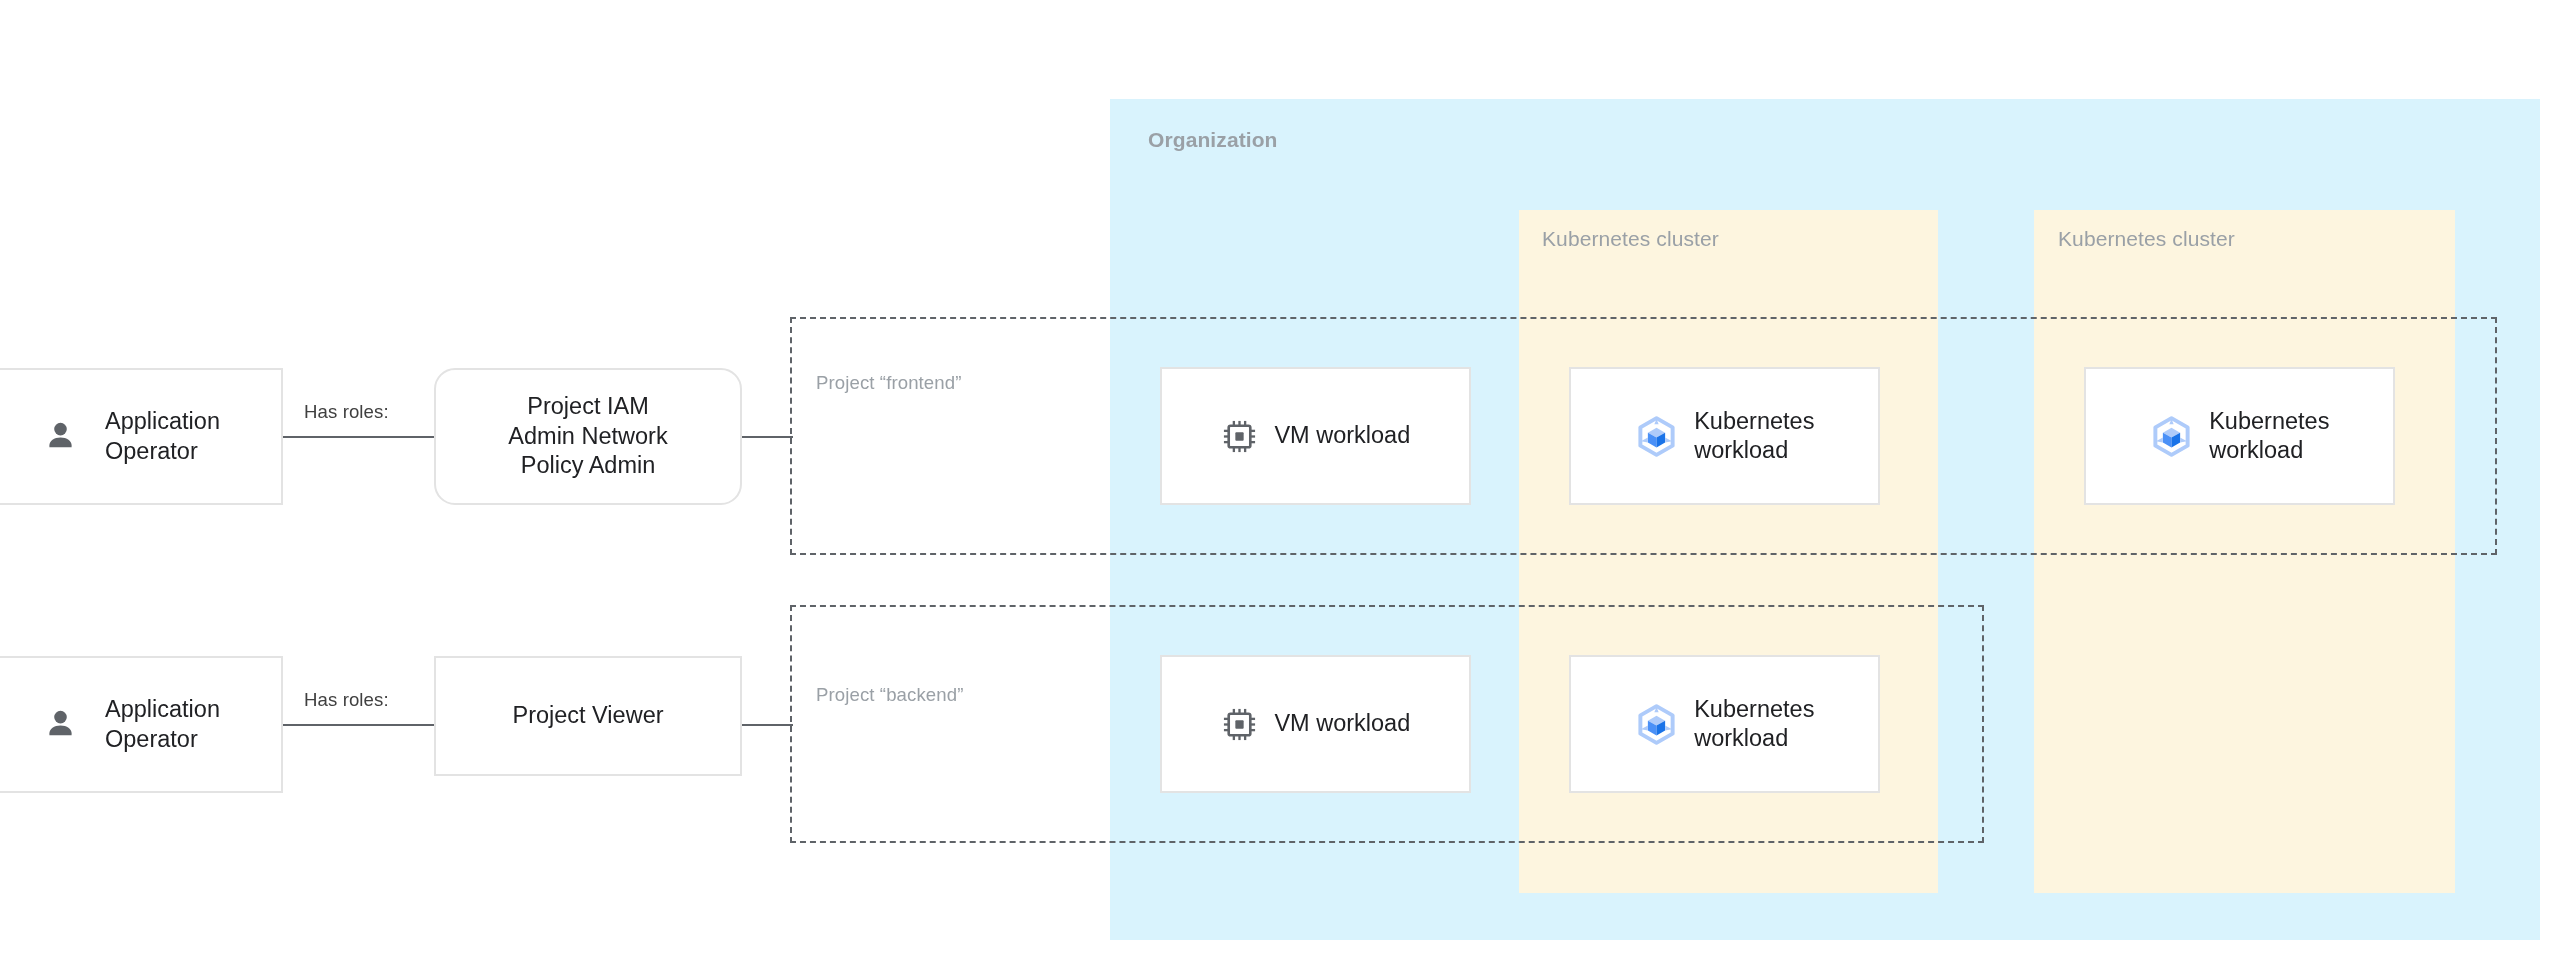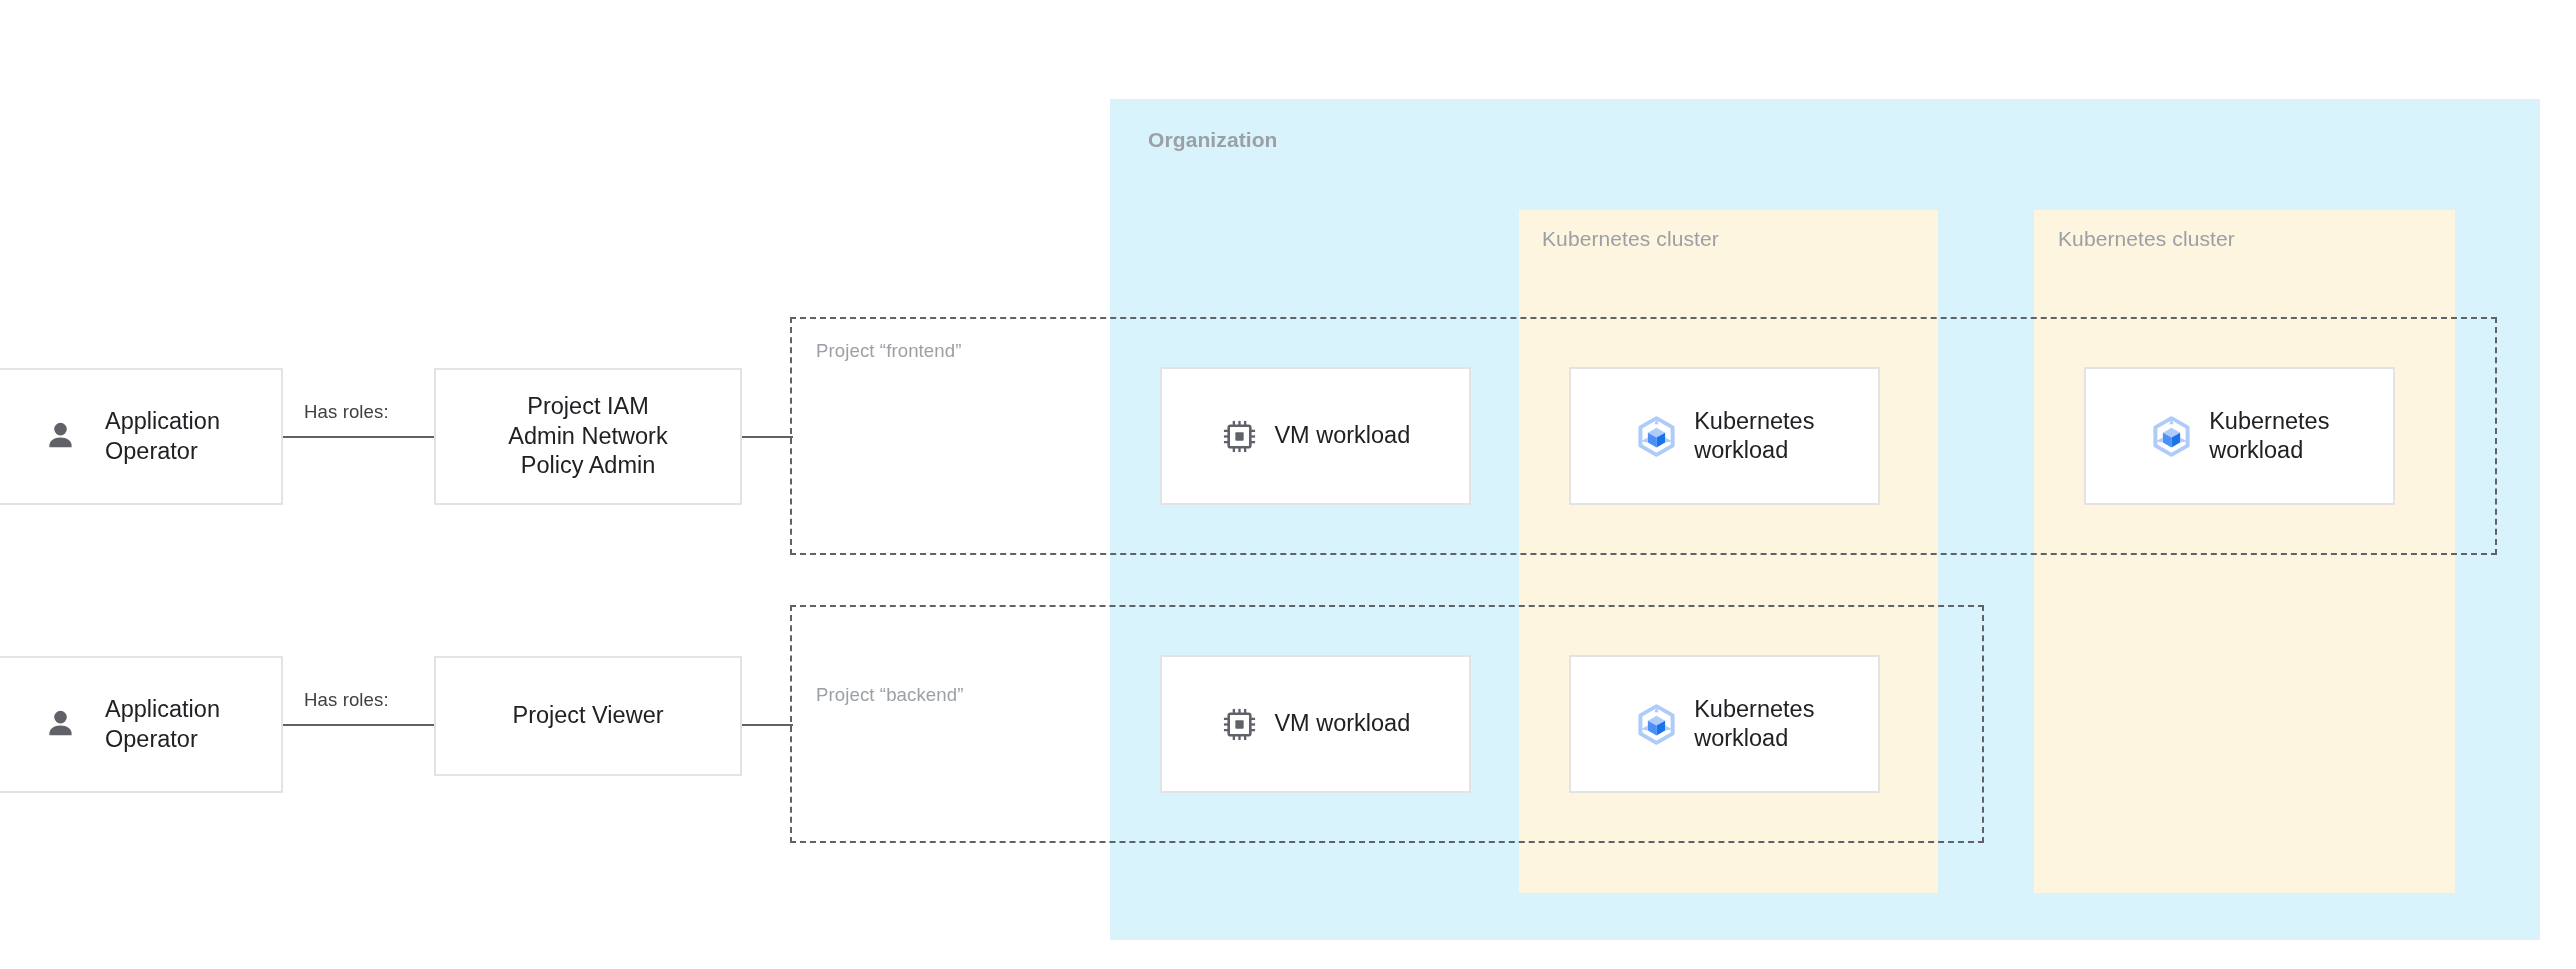--- a/index.html
+++ b/index.html
@@ -43,42 +43,42 @@
     position: absolute;
     border: 2.1px dashed #5F6368;
     background: transparent;
   }
   .project-frontend { left: 790px; top: 317px; width: 1707px; height: 238px; }
   .project-backend  { left: 790px; top: 605px; width: 1194px; height: 238px; }
   .project-label {
     position: absolute;
     font-size: 18.6px; color: #9AA0A6; letter-spacing: 0.1px;
   }
-  .project-label-frontend { left: 816px; top: 340px; }
+  .project-label-frontend { left: 816px; top: 372px; }
   .project-label-backend  { left: 816px; top: 684px; }
 
   
   .node-box {
     position: absolute;
     background: #ffffff;
     border: 2.1px solid #E3E3E3;
     display: flex;
     align-items: center;
     justify-content: center;
   }
 
   .actor-box { left: -28px; top: 368px; width: 311px; height: 137px; }
   .actor-box-2 { left: -28px; top: 656px; width: 311px; height: 137px; }
   .actor-inner { display: flex; align-items: center; gap: 26px; padding-left: 7px; }
   .actor-label {
     font-size: 23.5px; color: #202124; line-height: 1.25;
     white-space: pre-line;
   }
 
-  .role-box { left: 434px; top: 368px; width: 308px; height: 137px; }
+  .role-box { left: 434px; top: 368px; width: 308px; height: 137px; border-radius: 21px; }
   .role-box-2 { left: 434px; top: 656px; width: 308px; height: 120px; }
   .role-label {
     font-size: 23.5px; color: #202124; line-height: 1.25;
     text-align: center; white-space: pre-line;
   }
 
   .workload-box { width: 311px; height: 138px; }
   .wl-vm-front  { left: 1160px; top: 367px; }
   .wl-k8s-front { left: 1569px; top: 367px; }
   .wl-k8s-front2{ left: 2084px; top: 367px; }

